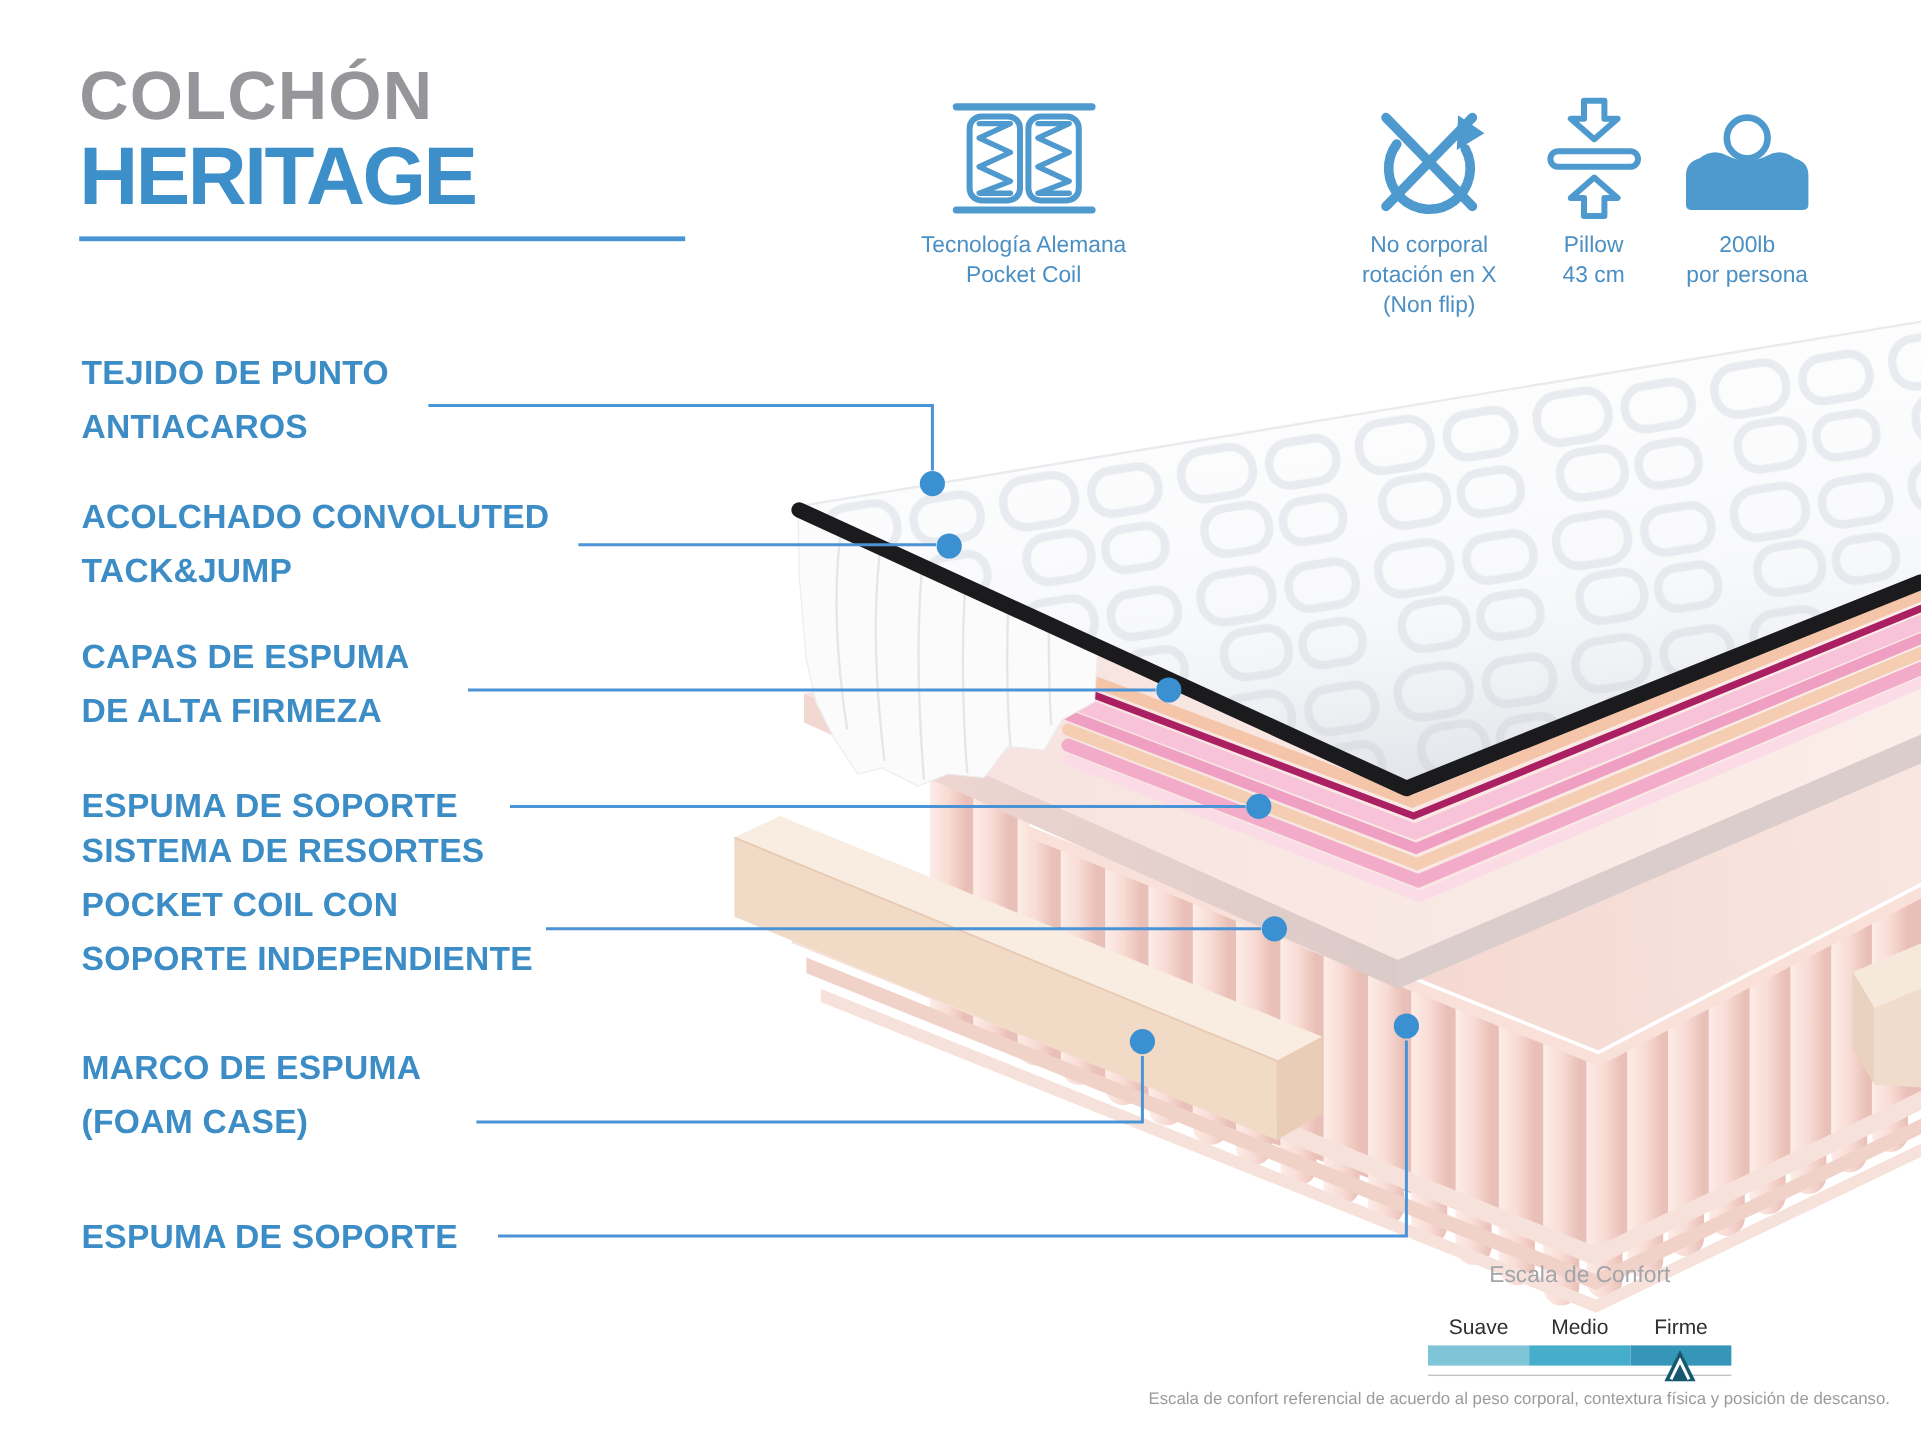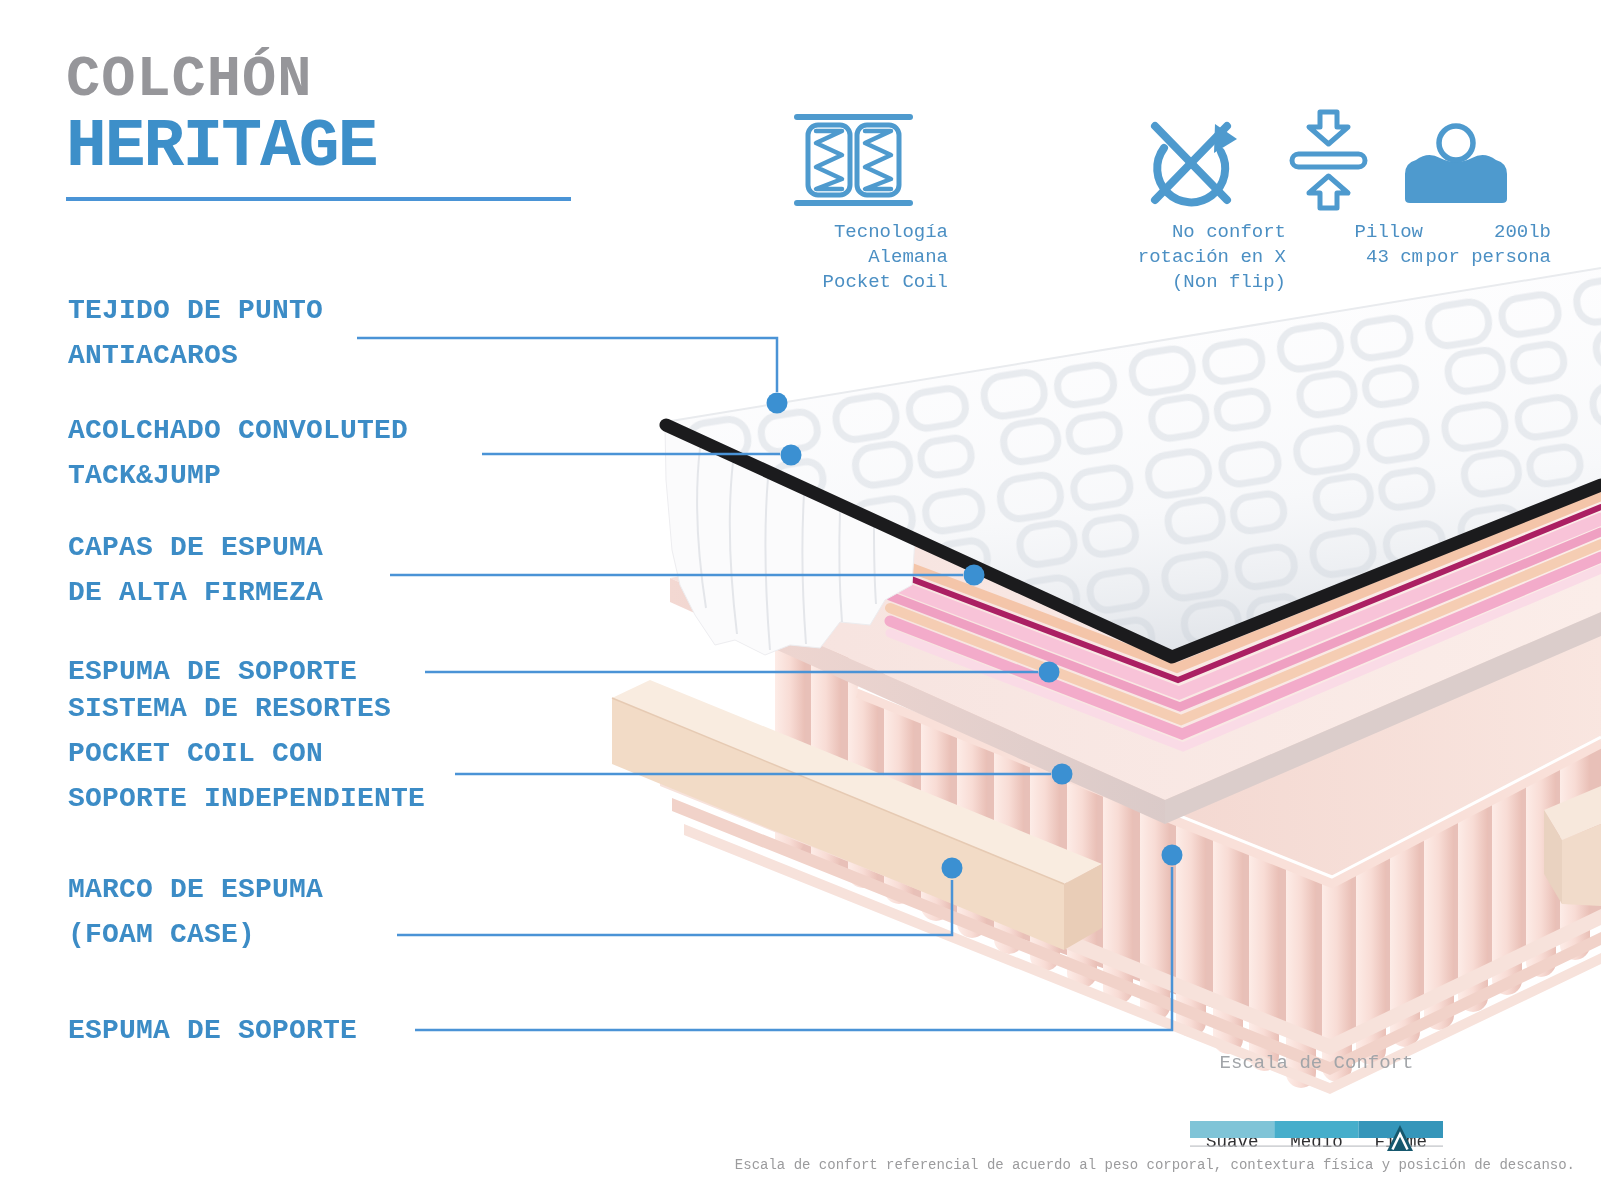--- a/index.html
+++ b/index.html
@@ -1,41 +1,41 @@
 <!DOCTYPE html>
 <html><head>
 <meta charset="utf-8">
 <style>
   html,body{margin:0;padding:0;background:#fff;}
   .canvas{position:relative;width:1601px;height:1201px;background:#ffffff;overflow:hidden;
-          font-family:Liberation Mono, monospace;}
+          font-family:Liberation Sans, sans-serif;}
   .illustration{position:absolute;left:0;top:0;width:1601px;height:1201px;}
 
   
   .title-block{position:absolute;left:66px;top:52px;}
   .kicker{font-size:57px;font-weight:700;color:#96969a;letter-spacing:1px;line-height:1;}
   .product-name{font-size:68px;font-weight:800;color:#3d8fc9;letter-spacing:-2px;line-height:1;margin-top:4px;}
   .title-underline{width:505px;height:4px;background:#4a94d6;margin-top:16px;}
 
   
-  .feature{position:absolute;top:104px;width:190px;text-align:right;}
+  .feature{position:absolute;top:76px;width:190px;text-align:center;}
   .icon-box{height:112px;display:flex;align-items:center;justify-content:center;}
   .feature .caption{margin-top:4px;font-size:19px;color:#4b8fc3;line-height:25px;}
   .f1{left:758px;} .f2{left:923px;} .f3{left:1096px;} .f4{left:1233px;} .f5{left:1361px;}
 
   
   .callout-label{position:absolute;left:68px;font-size:28px;font-weight:700;color:#3c8cc6;
                  line-height:45px;letter-spacing:.2px;white-space:nowrap;}
   .cl1{top:288px;} .cl2{top:408px;} .cl3{top:525px;} .cl4{top:649px;}
   .cl5{top:686px;} .cl6{top:867px;} .cl7{top:1008px;}
 
   
   .scale-title{position:absolute;left:1190px;top:1052px;width:253px;text-align:center;
                font-size:19px;color:#a2a5a9;}
-  .scale-labels{position:absolute;left:1190px;top:1132px;width:253px;display:flex;}
+  .scale-labels{position:absolute;left:1190px;top:1096px;width:253px;display:flex;}
   .scale-labels span{flex:1;text-align:center;font-size:17.5px;color:#2f2f31;}
   .scale-bar-svg{position:absolute;left:1190px;top:1121px;}
   .disclaimer{position:absolute;right:26px;top:1157px;font-size:14px;color:#9b9b9d;text-align:right;}
 </style>
 </head>
 <body>
 
 <div class="canvas">
 
   <svg class="illustration" viewBox="0 0 1601 1201" aria-hidden="true">
@@ -211,21 +211,21 @@
       <svg width="105" height="105" viewBox="0 0 105 105">
         <path d="M25,40 A34,34 0 1 0 82,44" fill="none" stroke="#4e9ace" stroke-width="8" stroke-linecap="round"></path>
         <polygon points="76,16 98,31 75,45" fill="#4e9ace"></polygon>
         <g stroke="#4e9ace" stroke-width="8" stroke-linecap="round">
           <line x1="16" y1="18" x2="88" y2="92"></line>
           <line x1="88" y1="18" x2="16" y2="92"></line>
         </g>
       </svg>
     </div>
     <div class="caption">
-      <div>No confort</div>
+      <div>No corporal</div>
       <div>rotación en X</div>
       <div>(Non flip)</div>
     </div>
   </div>
 
   <div class="feature f4">
     <div class="icon-box">
       <svg width="85" height="108" viewBox="0 0 85 108">
         <g stroke="#4e9ace" fill="none" stroke-width="5" stroke-linejoin="round">
           <rect x="6" y="48" width="73" height="13" rx="6.5"></rect>

